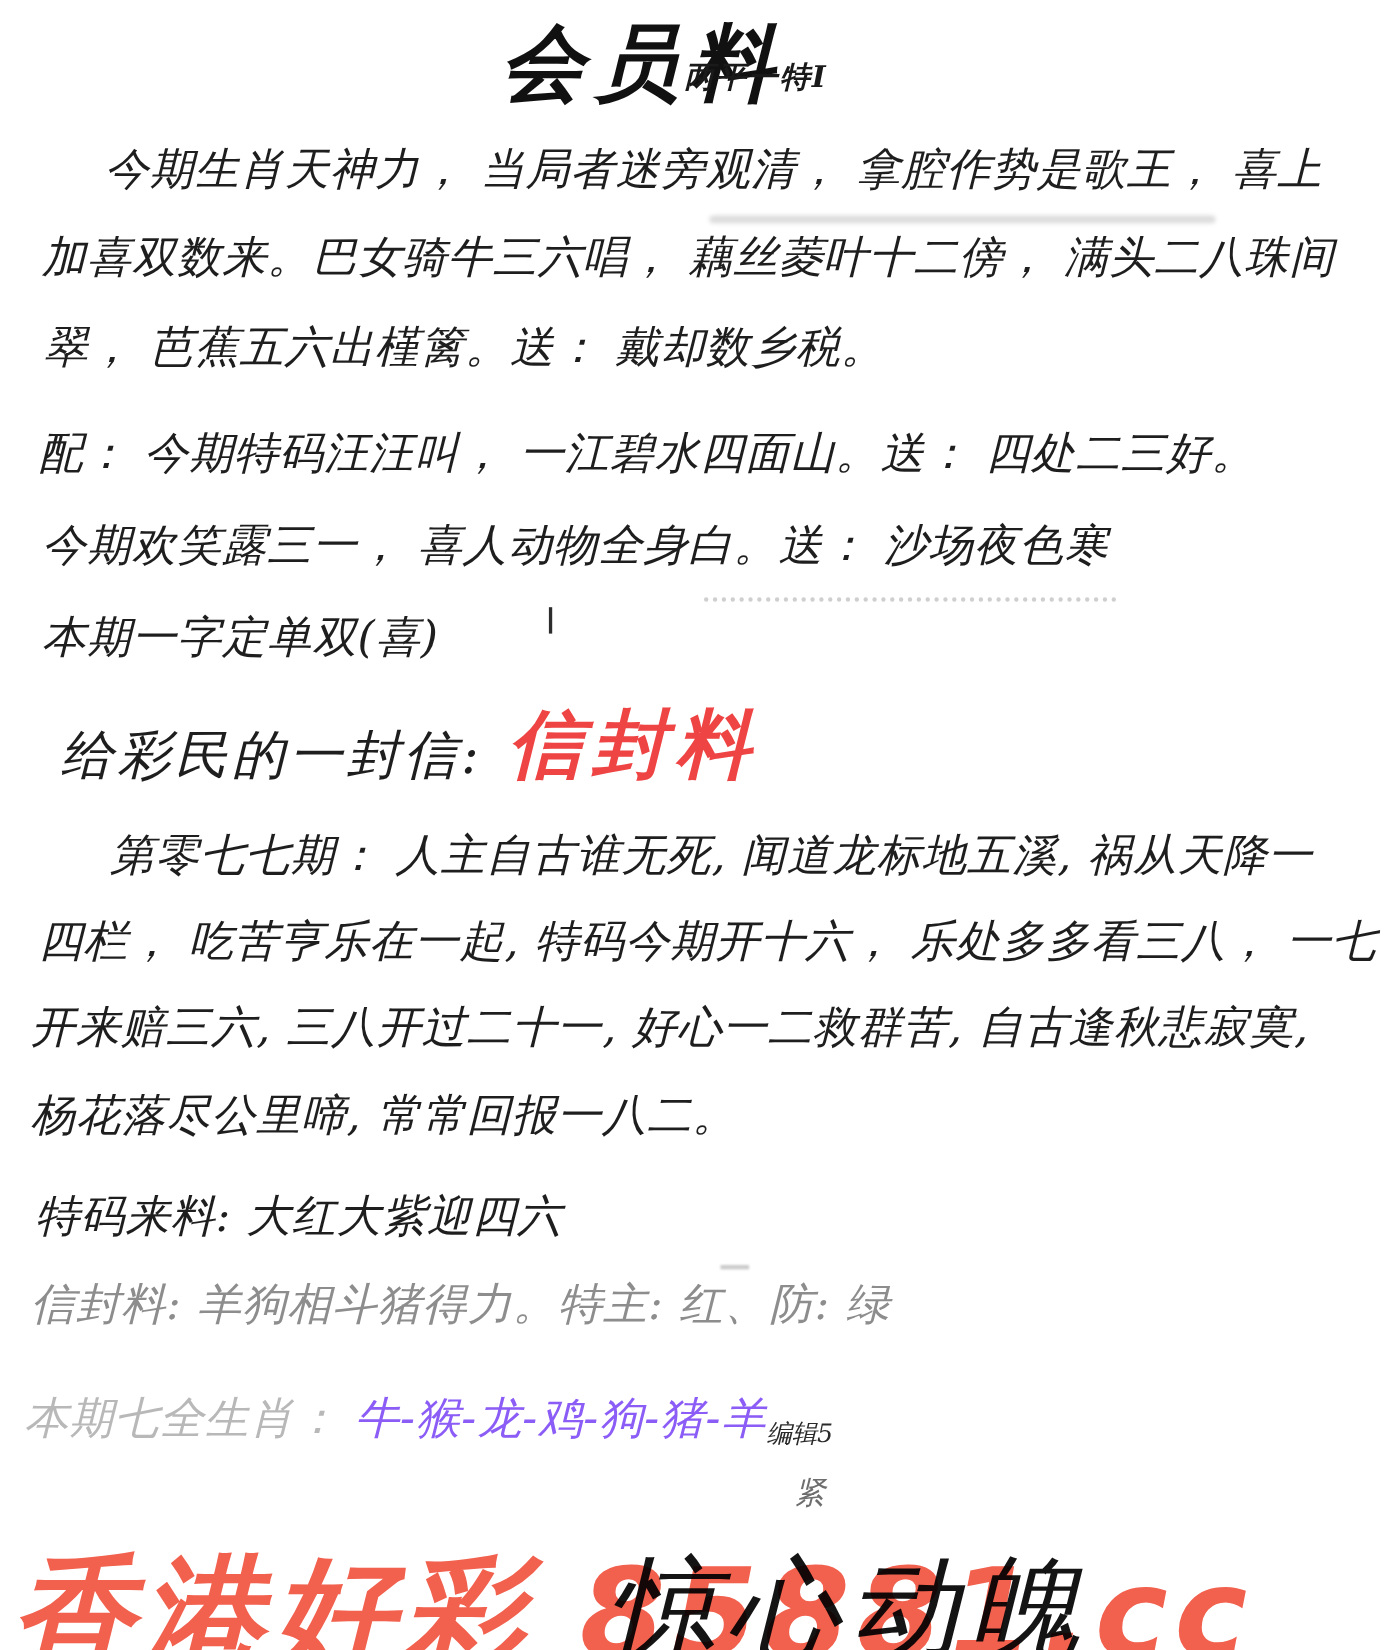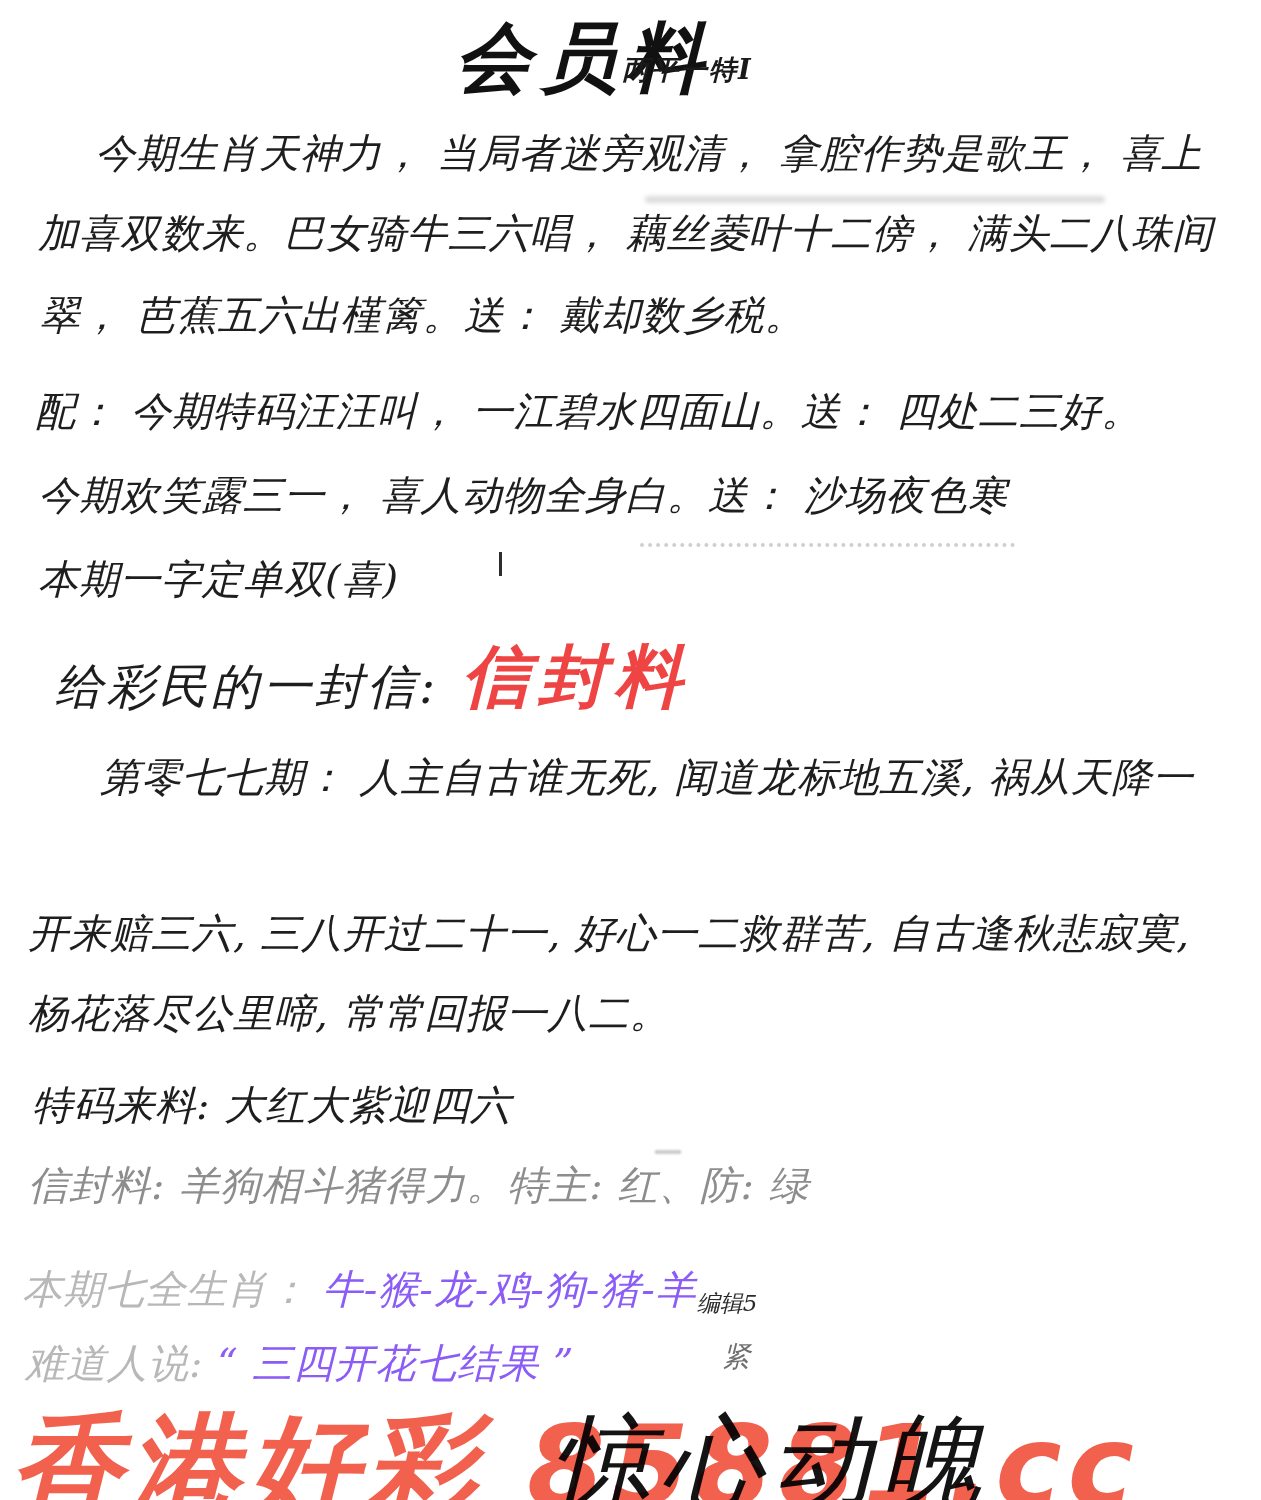--- a/index.html
+++ b/index.html
@@ -126,33 +126,31 @@
   <div class="line" style="left:40px;top:288px;">翠， 芭蕉五六出槿篱。送： 戴却数乡税。</div>
 
   <div class="line" style="left:35px;top:384px;">配： 今期特码汪汪叫， 一江碧水四面山。送： 四处二三好。</div>
   <div class="line" style="left:38px;top:552px;">本期一字定单双(喜)</div>
   <div class="line" style="left:38px;top:468px;">今期欢笑露三一， 喜人动物全身白。送： 沙场夜色寒</div>
 
   <div class="section-intro">给彩民的一封信:</div>
   <div class="section-heading">信封料</div>
 
   <div class="line" style="left:100px;top:750px;">第零七七期： 人主自古谁无死, 闻道龙标地五溪, 祸从天降一</div>
+  <div class="line" style="left:35px;top:828px;">四栏， 吃苦亨乐在一起, 特码今期开十六， 乐处多多看三八， 一七</div>
   <div class="line" style="left:28px;top:906px;">开来赔三六, 三八开过二十一, 好心一二救群苦, 自古逢秋悲寂寞,</div>
   <div class="line" style="left:28px;top:986px;">杨花落尽公里啼, 常常回报一八二。</div>
 
   <div class="line" style="left:32px;top:1078px;">特码来料: 大红大紫迎四六</div>
   <div class="line faded" style="left:28px;top:1158px;">信封料: 羊狗相斗猪得力。特主: 红、防: 绿</div>
 
   <div class="line" style="left:22px;top:1262px;">
     <span class="very-faint">本期七全生肖： </span><span class="clear-part">牛-猴-龙-鸡-狗-猪-羊</span><span class="editor-note">编辑5</span>
   </div>
 
-  <div class="line" style="left:25px;top:1336px;">
-    <span class="very-faint">难道人说: </span><span class="clear-part">“ 三四开花七结果 ”</span>
-  </div>
 
   <div class="side-note">紧</div>
 
   <div class="smudge-1"></div>
   <div class="smudge-2"></div>
   <div class="tick-mark"></div>
   <div class="smudge-3"></div>
 
   <div class="wm-ghost">惊心动魄</div>
   <div class="wm-brand" style="color: rgb(242, 96, 78);">香港好彩 85881.cc</div>

